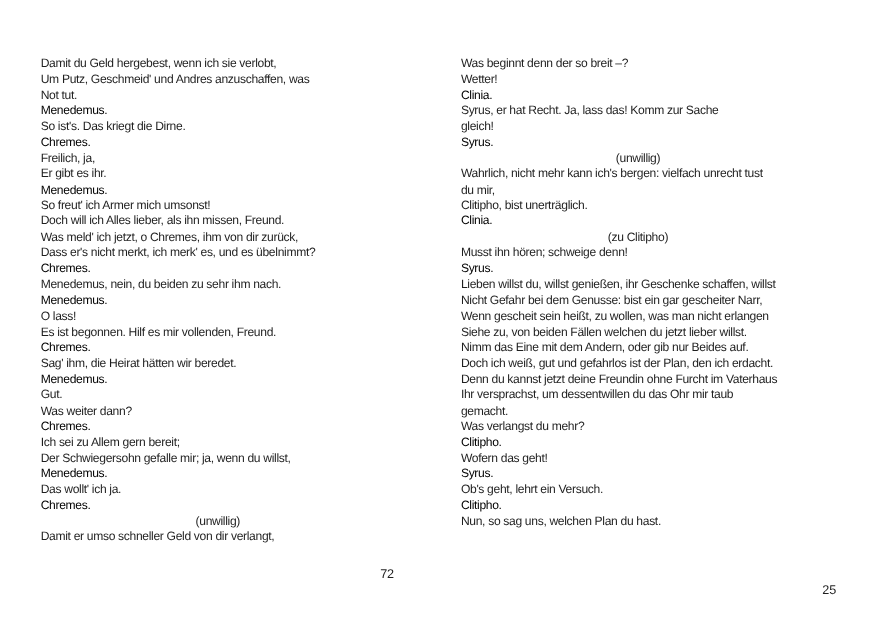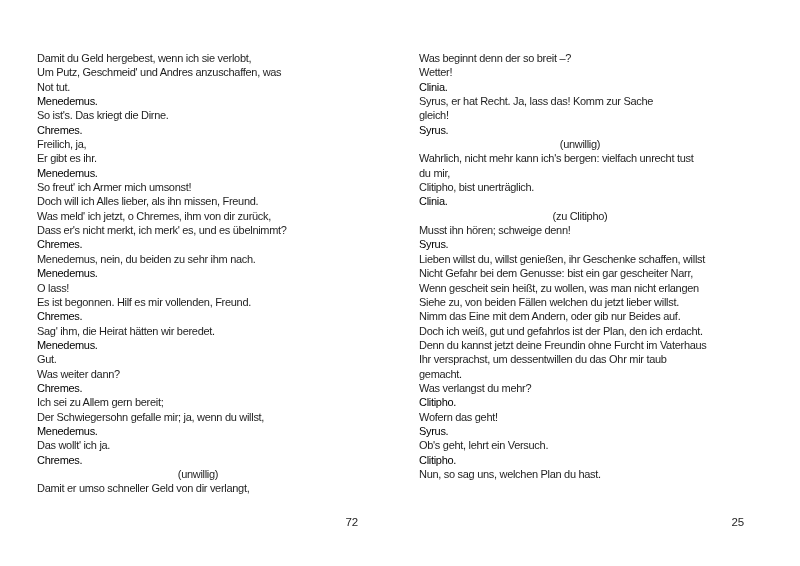--- a/index.html
+++ b/index.html
@@ -37,21 +37,21 @@
   }
   .pagenum {
     position: absolute;
     top: 516px;
     font-size: 11.5px;
     letter-spacing: -0.2px;
     color: #1f1f1f;
     text-align: right;
   }
   .pagenum-left  { left: 37px;  width: 321px; }
-  .pagenum-right { left: 426px; width: 318px; }
+  .pagenum-right { left: 442px; width: 318px; margin-top: 15px; }
 </style>
 </head>
 <body>
 
 <div class="page page-left">
     <div class="line dialogue">Damit du Geld hergebest, wenn ich sie verlobt,</div>
     <div class="line dialogue">Um Putz, Geschmeid' und Andres anzuschaffen, was</div>
     <div class="line dialogue">Not tut.</div>
     <div class="line speaker">Menedemus.</div>
     <div class="line dialogue">So ist's. Das kriegt die Dirne.</div>

